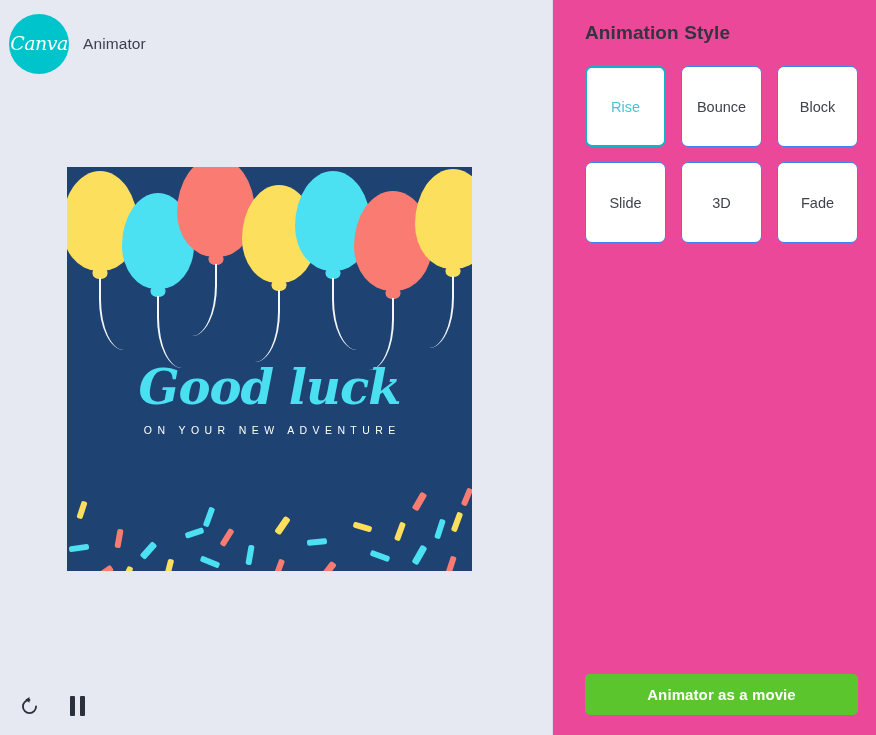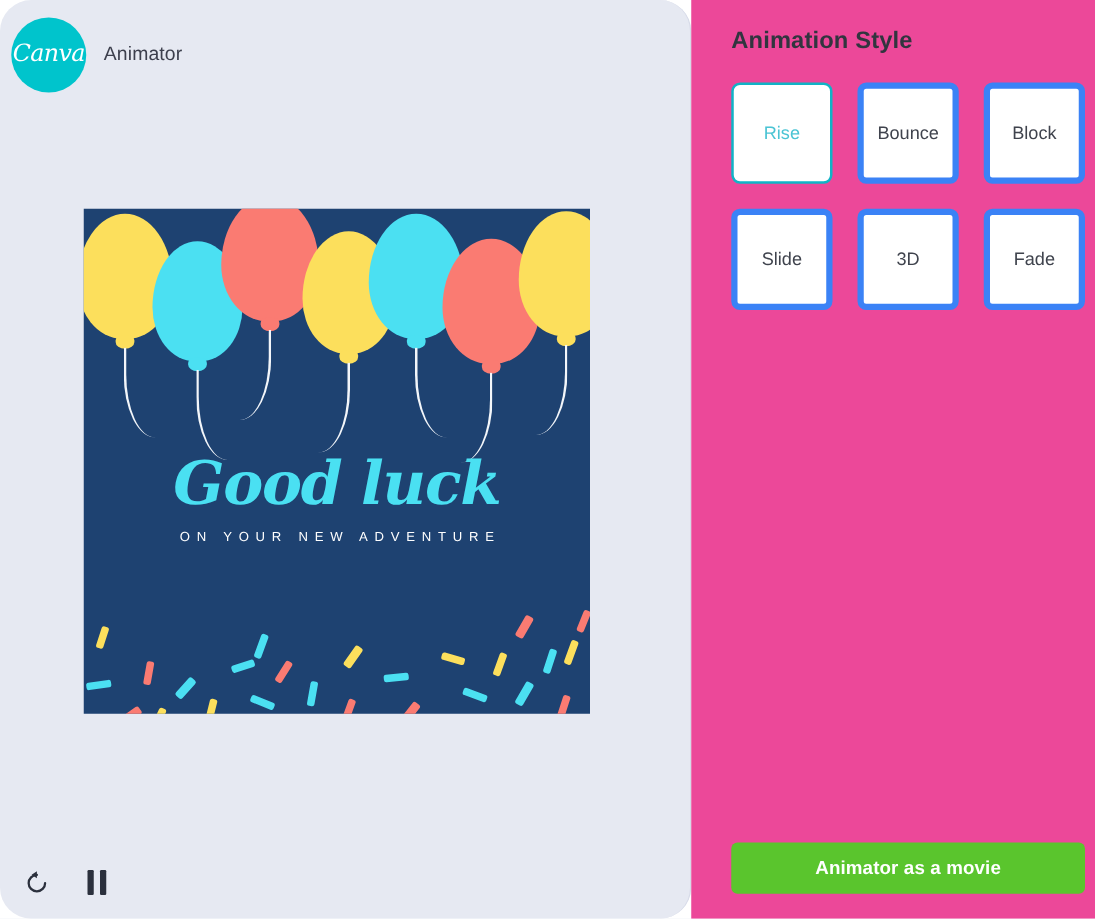--- a/index.html
+++ b/index.html
@@ -22,21 +22,20 @@
 
   
   .left-pane {
     width: 553px;
     height: 735px;
     background: #e6e9f2;
     position: relative;
     border-right: 1px solid #d6dae8;
     box-sizing: border-box;
     flex: 0 0 553px;
-    border-radius: 25px;
   }
   .brand {
     position: absolute;
     left: 9px;
     top: 14px;
     display: flex;
     align-items: center;
     gap: 14px;
   }
   .logo-circle {
@@ -185,24 +184,24 @@
     font-size: 19px;
     font-weight: bold;
     color: #31353f;
     margin: 0 0 22px 0;
     letter-spacing: 0.1px;
   }
   .style-grid {
     display: grid;
     grid-template-columns: repeat(3, 81px);
     grid-auto-rows: 81px;
-    gap: 20px;
+    gap: 15px;
   }
   .style-btn {
-    border: 5px solid #3b82f6;
+    border: 1px solid #3b82f6;
     border-radius: 7px;
     background: #ffffff;
     display: flex;
     align-items: center;
     justify-content: center;
     font-size: 14.5px;
     color: #3f434d;
     cursor: pointer;
     box-sizing: border-box;
   }

